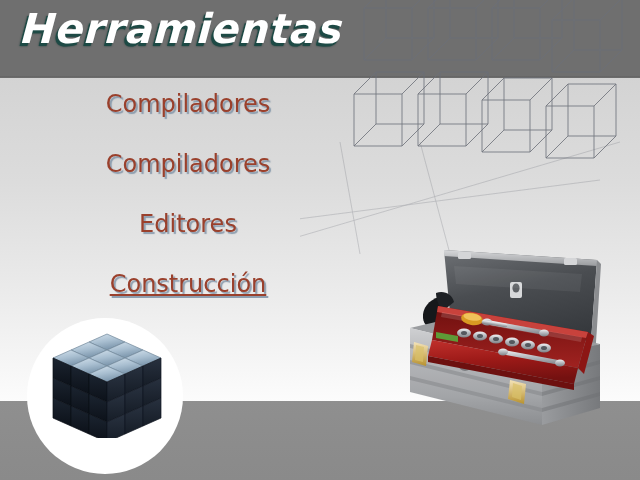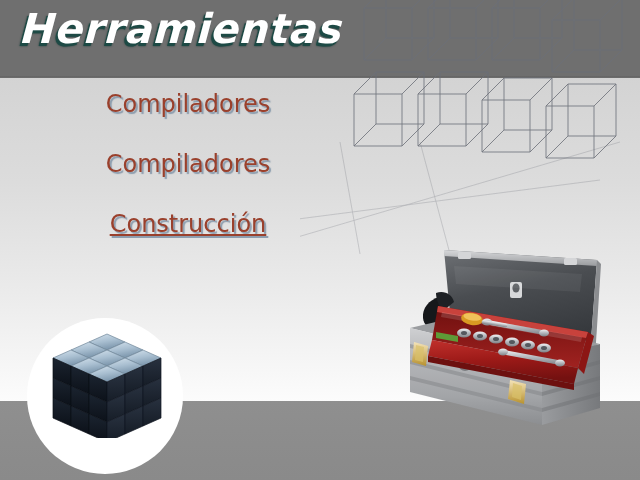--- a/index.html
+++ b/index.html
@@ -225,20 +225,21 @@
         <path d="M120,150 L150,262"></path>
       </g>
     </g>
   </svg>
 
   <div class="slide-title">Herramientas</div>
 
   <ul class="bullet-list">
     <li class="bullet-item">Compiladores</li>
     <li class="bullet-item">Compiladores</li>
+    <li class="bullet-item">Editores</li>
     <li class="bullet-item">Construcción</li>
   </ul>
 
   <div class="footer-band"></div>
 
   <div class="cube-disc"></div>
 
   <svg class="cube-art" viewBox="0 0 118 108">
     <defs>
       <linearGradient id="topface" x1="0" y1="0" x2="0.4" y2="1">

